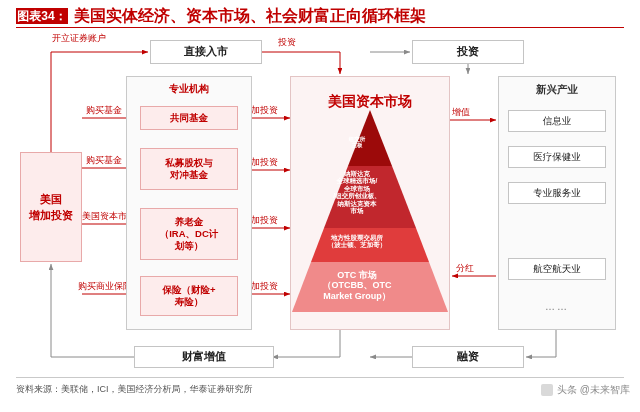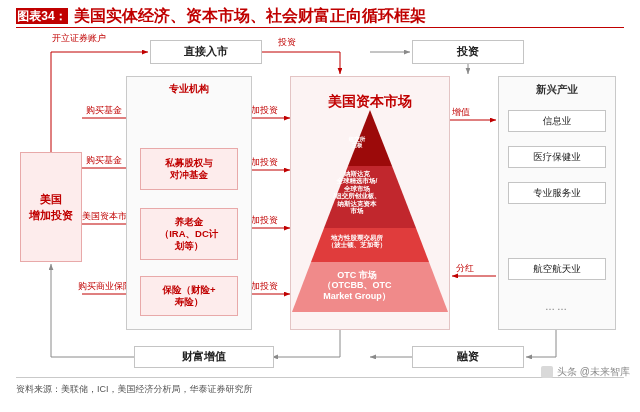--- a/index.html
+++ b/index.html
@@ -23,21 +23,21 @@
     color:#c00000;font-size:16px;font-weight:bold;
     display:flex;align-items:center;white-space:nowrap;
   }
   .hdr-rule{left:16px;top:27px;width:608px;height:1px;background:#c00000;}
   .foot-rule{left:16px;top:377px;width:608px;height:1px;background:#c9c9c9;}
   .src{
     left:16px;top:382px;height:14px;color:#555;font-size:9px;
     display:flex;align-items:center;white-space:nowrap;
   }
   .wm{
-    right:10px;top:364px;height:16px;color:#8a8a8a;font-size:10px;
+    right:10px;top:382px;height:16px;color:#8a8a8a;font-size:10px;
     display:flex;align-items:center;gap:4px;
   }
   .wm .dot{width:12px;height:12px;border-radius:2px;background:#d9d9d9;display:inline-block;}
 
   
   .box{
     border:1px solid #c4c4c4;background:#fff;
     display:flex;align-items:center;justify-content:center;
     font-size:9px;color:#222;line-height:1.25;
   }
@@ -192,20 +192,23 @@
 
   <div class="abs box bot-wealth">
     <span>财富增值</span>
   </div>
   <div class="abs box bot-finance">
     <span>融资</span>
   </div>
 
   <div class="abs panel inst">
     <div class="panel-title">专业机构</div>
+  </div>
+  <div class="abs inst-item" style="top:106px;height:24px;">
+    <span style="white-space:pre-line;">共同基金</span>
   </div>
   <div class="abs inst-item" style="top:148px;height:42px;">
     <span style="white-space:pre-line;">私募股权与
 对冲基金</span>
   </div>
   <div class="abs inst-item" style="top:208px;height:52px;">
     <span style="white-space:pre-line;">养老金
 （IRA、DC计
 划等）</span>
   </div>

